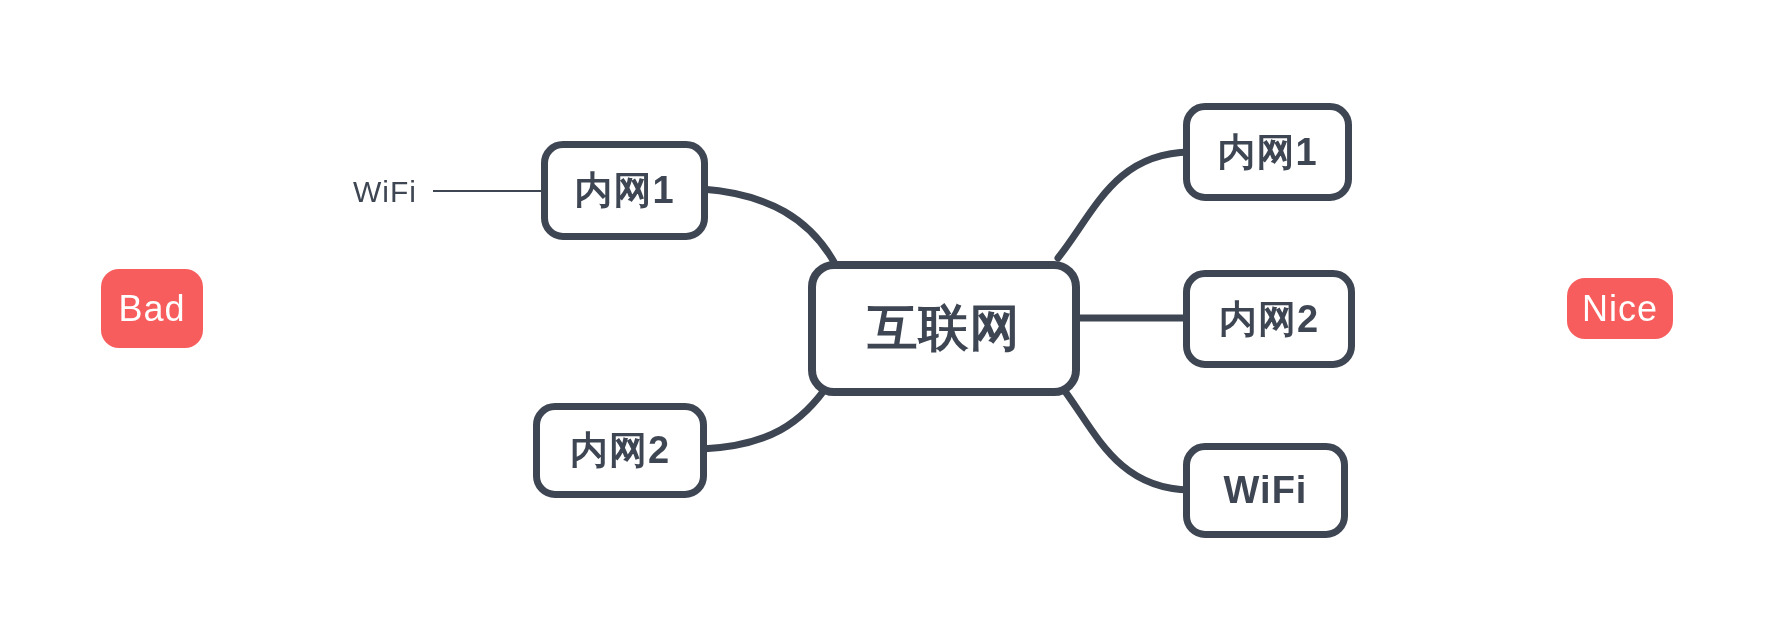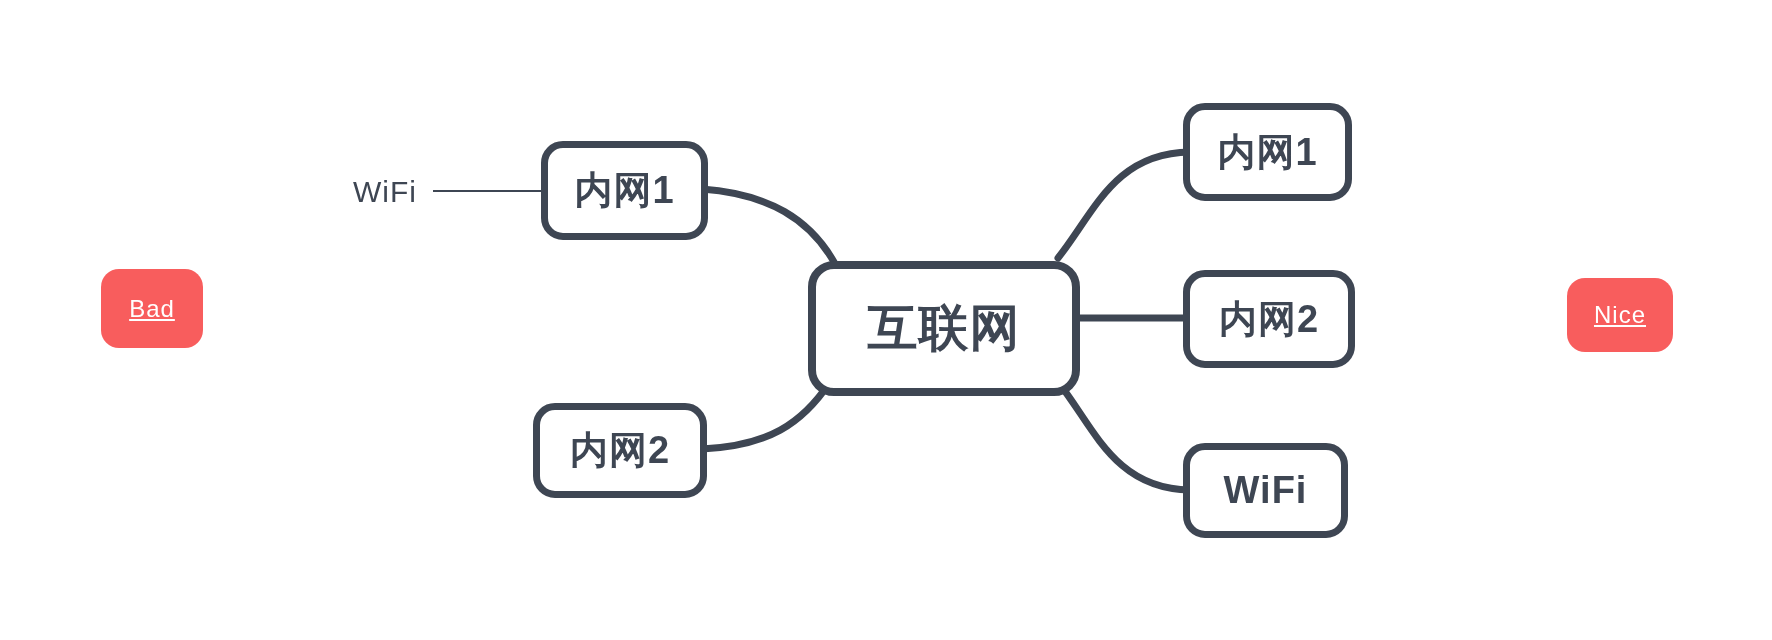--- a/index.html
+++ b/index.html
@@ -78,27 +78,26 @@
   }
   .badge {
     position: absolute;
     box-sizing: border-box;
     background: #f85d5d;
     border-radius: 18px;
     display: flex;
     align-items: center;
     justify-content: center;
     color: #ffffff;
-    font-size: 24px;
+    font-size: 36px;
     font-weight: 500;
     letter-spacing: 1px;
-    text-decoration: underline;
   }
   .badge-bad  { left: 101px;  top: 269px; width: 102px; height: 79px; }
-  .badge-nice { left: 1567px; top: 278px; width: 106px; height: 74px; }
+  .badge-nice { left: 1567px; top: 278px; width: 106px; height: 61px; }
 </style>
 </head>
 <body>
 
 <div class="canvas">
 
   <svg class="connector-layer" viewBox="0 0 1772 640" xmlns="http://www.w3.org/2000/svg">
 
     <path class="thin-connector" d="M 433 191 L 545 191"></path>
 

